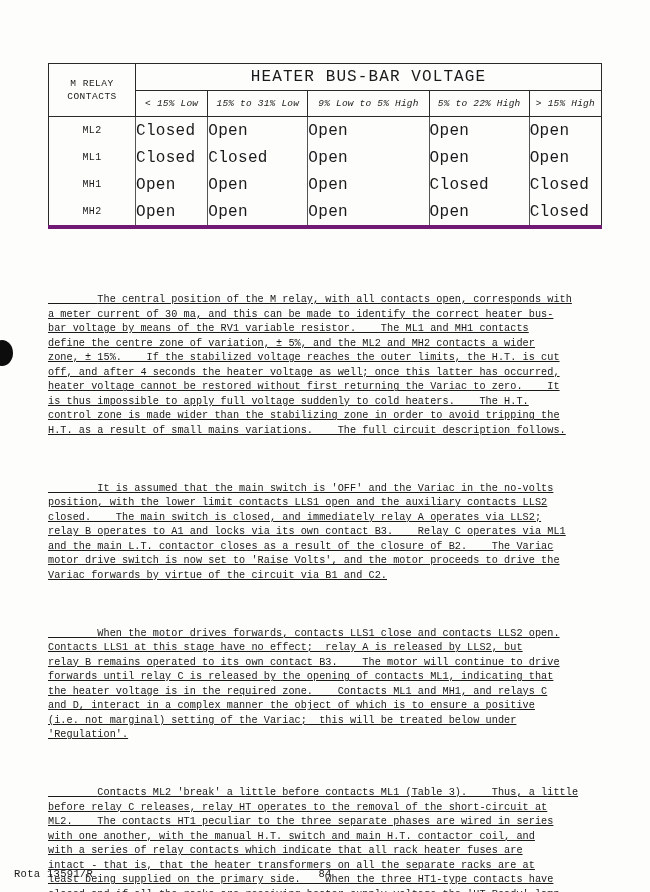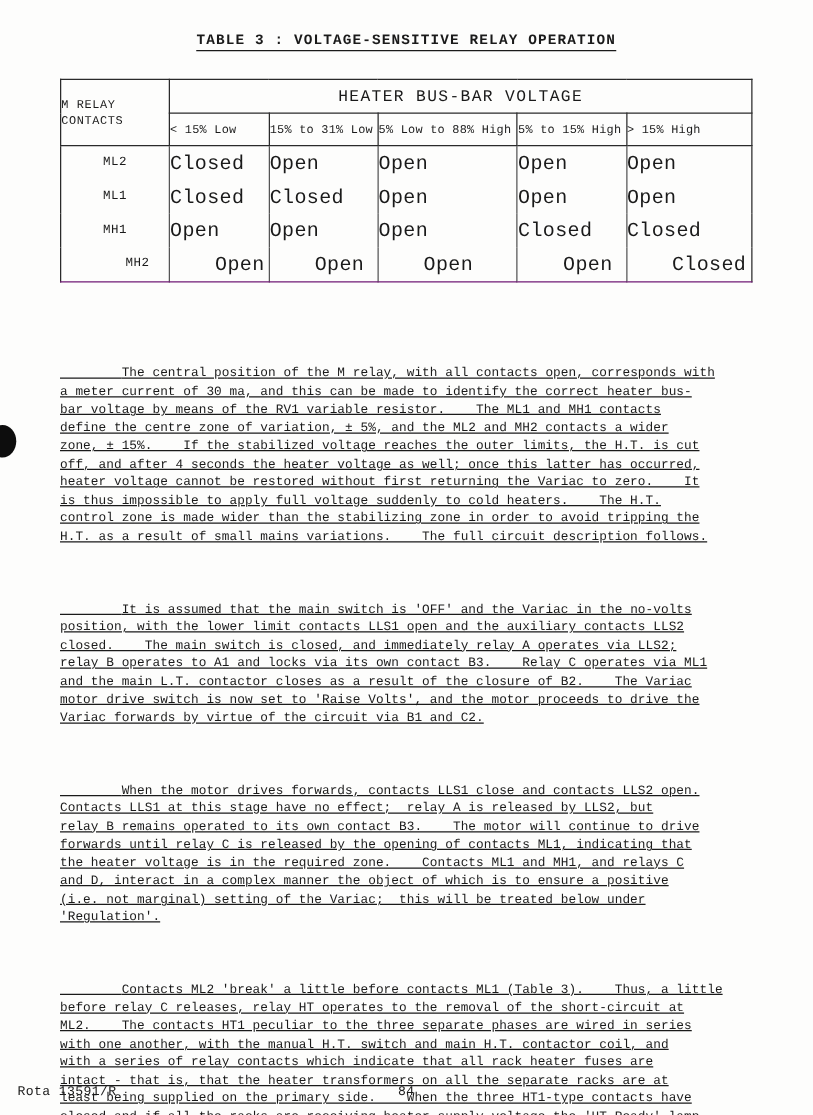--- a/index.html
+++ b/index.html
@@ -67,58 +67,59 @@
   }
   table.relay-table td,
   table.relay-table th {
     border: 1px solid #2a2a2a;
     font-weight: normal;
     padding: 0;
     vertical-align: middle;
   }
   th.corner-cell {
     width: 86px;
-    text-align: left;
+    text-align: center;
     line-height: 13px;
     padding: 4px 2px 5px 2px;
     font-size: 9.5px;
     letter-spacing: 0.5px;
   }
   th.group-head {
     text-align: center;
     height: 26px;
-    font-size: 13px;
+    font-size: 16px;
     letter-spacing: 1.1px;
   }
   th.sub-head {
-    text-align: left;
+    text-align: center;
     height: 25px;
     font-size: 9.5px;
     letter-spacing: 0.2px;
     padding: 0 3px;
     white-space: nowrap;
+    font-style: italic;
   }
   td.row-label {
     text-align: center;
     height: 27px;
     font-size: 10px;
     letter-spacing: 0.4px;
   }
   td.state-cell {
     height: 27px;
     font-size: 16px;
     padding-left: 14px;
     letter-spacing: 0.3px;
   }
   
   table.relay-table tbody td { border-color: #555; }
   table.relay-table tbody tr td:first-child { border-left-color: #2a2a2a; }
   table.relay-table tbody tr td:last-child { border-right-color: #2a2a2a; }
   table.relay-table tbody tr td { border-top: none; border-bottom: none; }
-  table.relay-table tbody tr:last-child td { border-bottom: 1px solid #701a75; padding-left: 36px; }
+  table.relay-table tbody tr:last-child td { border-bottom: 4px solid #701a75; }
 
   
   .prose {
     position: absolute;
     left: 48px;
     width: 556px;
     font-size: 10.2px;
     line-height: 14.55px;
     letter-spacing: 0.05px;
     text-align: left;
@@ -154,36 +155,35 @@
     letter-spacing: 0.3px;
   }
 </style>
 </head>
 <body>
 
 <div class="page">
 
   <div class="hole-punch"></div>
 
-  <div class="doc-title"><span class="u">TABLE 3 : VOLTAGE-SENSITIVE RELAY OPERATION</span></div>
 
   <div class="relay-table-wrap">
     <table class="relay-table">
       <thead>
         <tr>
           <th class="corner-cell" rowspan="2">M
 RELAY
 CONTACTS</th>
           <th class="group-head" colspan="5">HEATER BUS-BAR VOLTAGE</th>
         </tr>
         <tr>
           <th class="sub-head">&lt; 15% Low</th>
           <th class="sub-head">15% to 31% Low</th>
-          <th class="sub-head">5% Low to 88% High</th>
-          <th class="sub-head">5% to 15% High</th>
+          <th class="sub-head">9% Low to 5% High</th>
+          <th class="sub-head">5% to 22% High</th>
           <th class="sub-head">&gt; 15% High</th>
         </tr>
       </thead>
       <tbody>
         <tr>
           <td class="row-label">ML2</td>
           <td class="state-cell">Closed</td>
           <td class="state-cell">Open</td>
           <td class="state-cell">Open</td>
           <td class="state-cell">Open</td>

